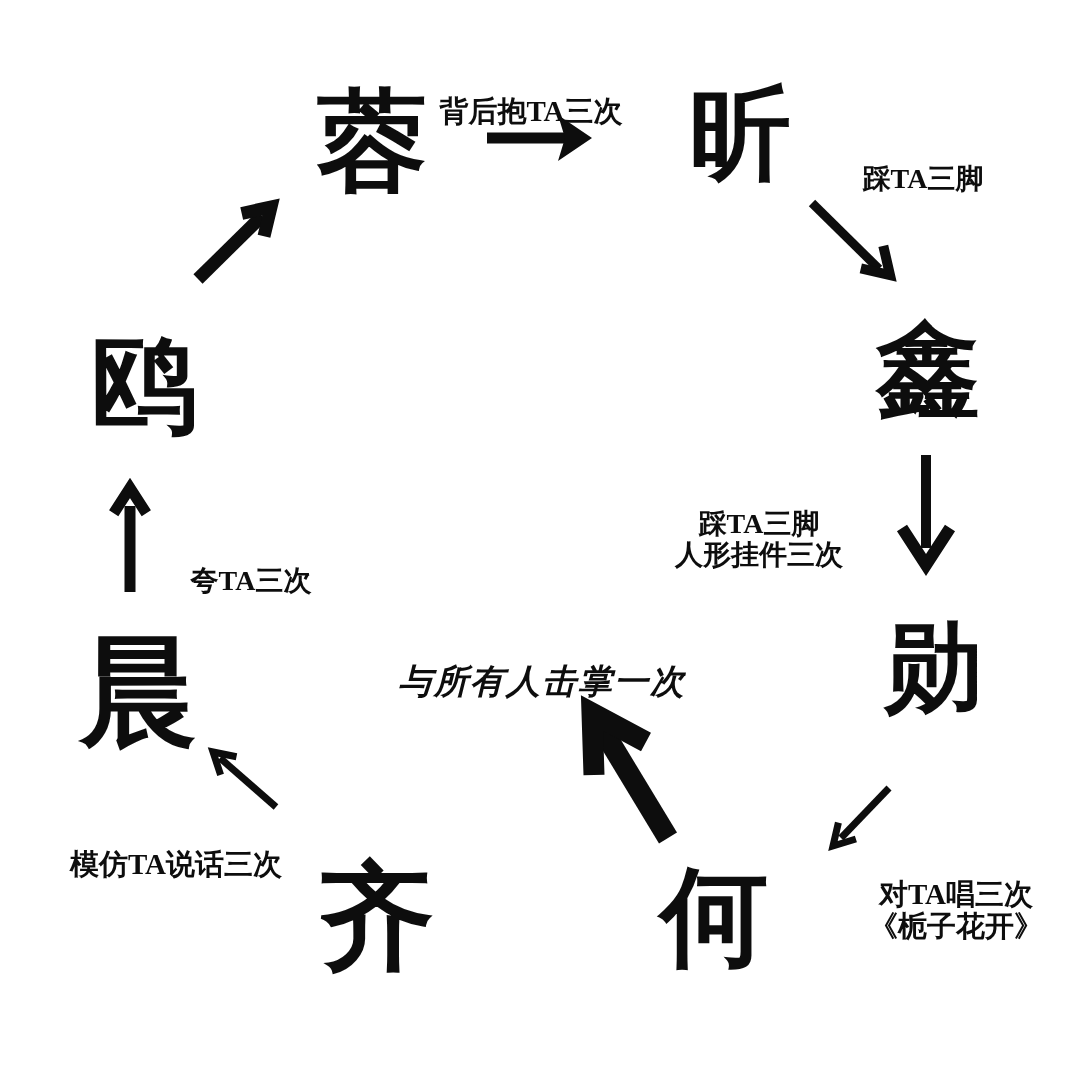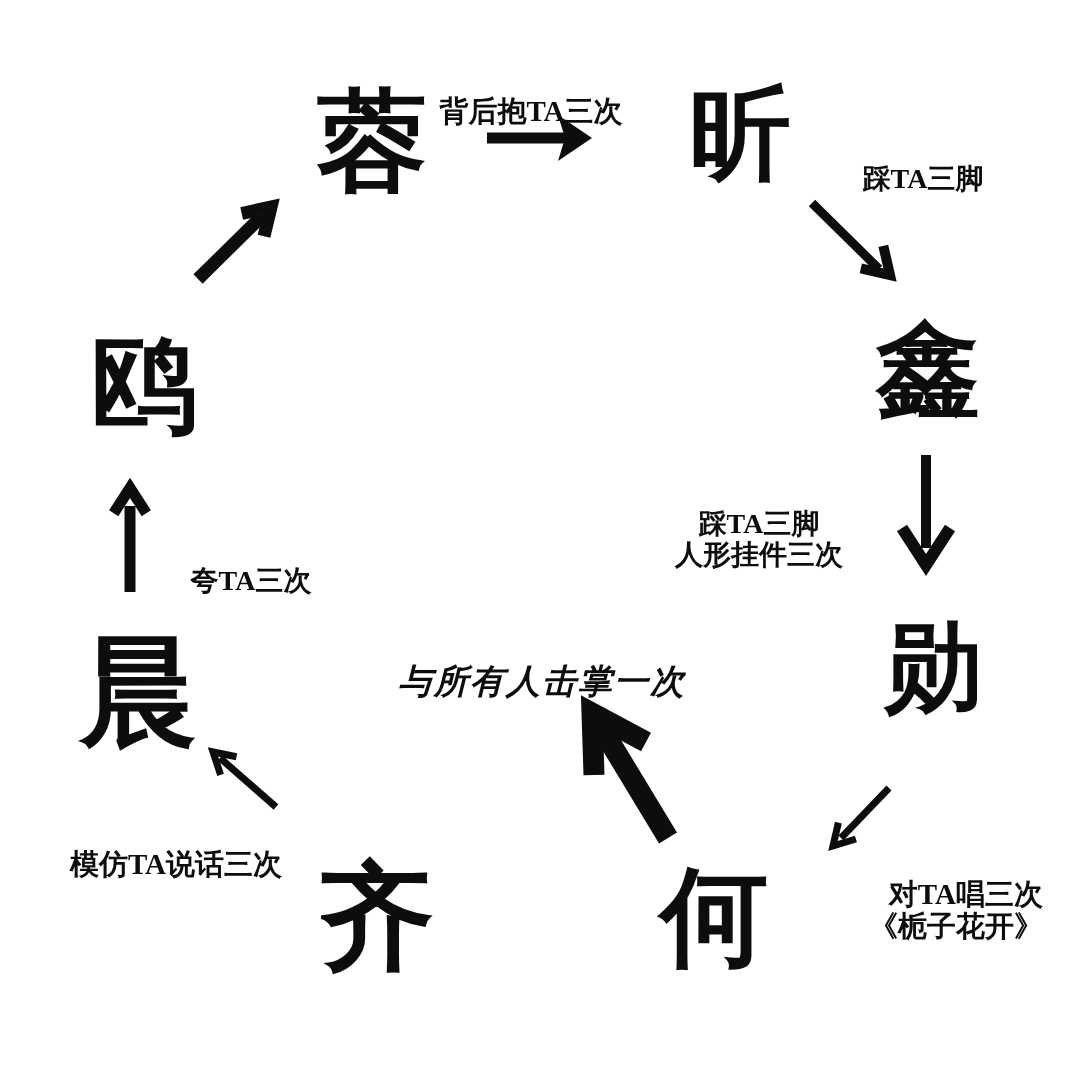--- a/index.html
+++ b/index.html
@@ -44,21 +44,21 @@
     text-align: center;
     font-weight: 700;
     line-height: 1.1;
     white-space: nowrap;
     color: #0d0d0d;
   }
   .lbl .ln { display: block; }
   .l-rong-xin  { left: 531px; top: 86px;  font-size: 29px; margin-top: 26px; }
   .l-xin-xin2  { left: 923px; top: 179px; font-size: 28px; }
   .l-xin2-xun  { left: 759px; top: 540px; font-size: 28px; }
-  .l-xun-he    { left: 956px; top: 911px; font-size: 29px; text-align: right; }
+  .l-xun-he    { left: 956px; top: 911px; font-size: 29px; }
   .l-center    { left: 542px; top: 682px; font-size: 34px; letter-spacing: 2px; font-style: italic; }
   .l-qi-chen   { left: 176px; top: 865px; font-size: 29px; }
   .l-chen-ou   { left: 251px; top: 541px; font-size: 28px; margin-top: 40px; }
   .l-ou-rong   { left: 138px; top: 207px; font-size: 28px; }
 
   .stroke {
     stroke: #0d0d0d;
     fill: none;
     stroke-linecap: butt;
     stroke-linejoin: miter;

